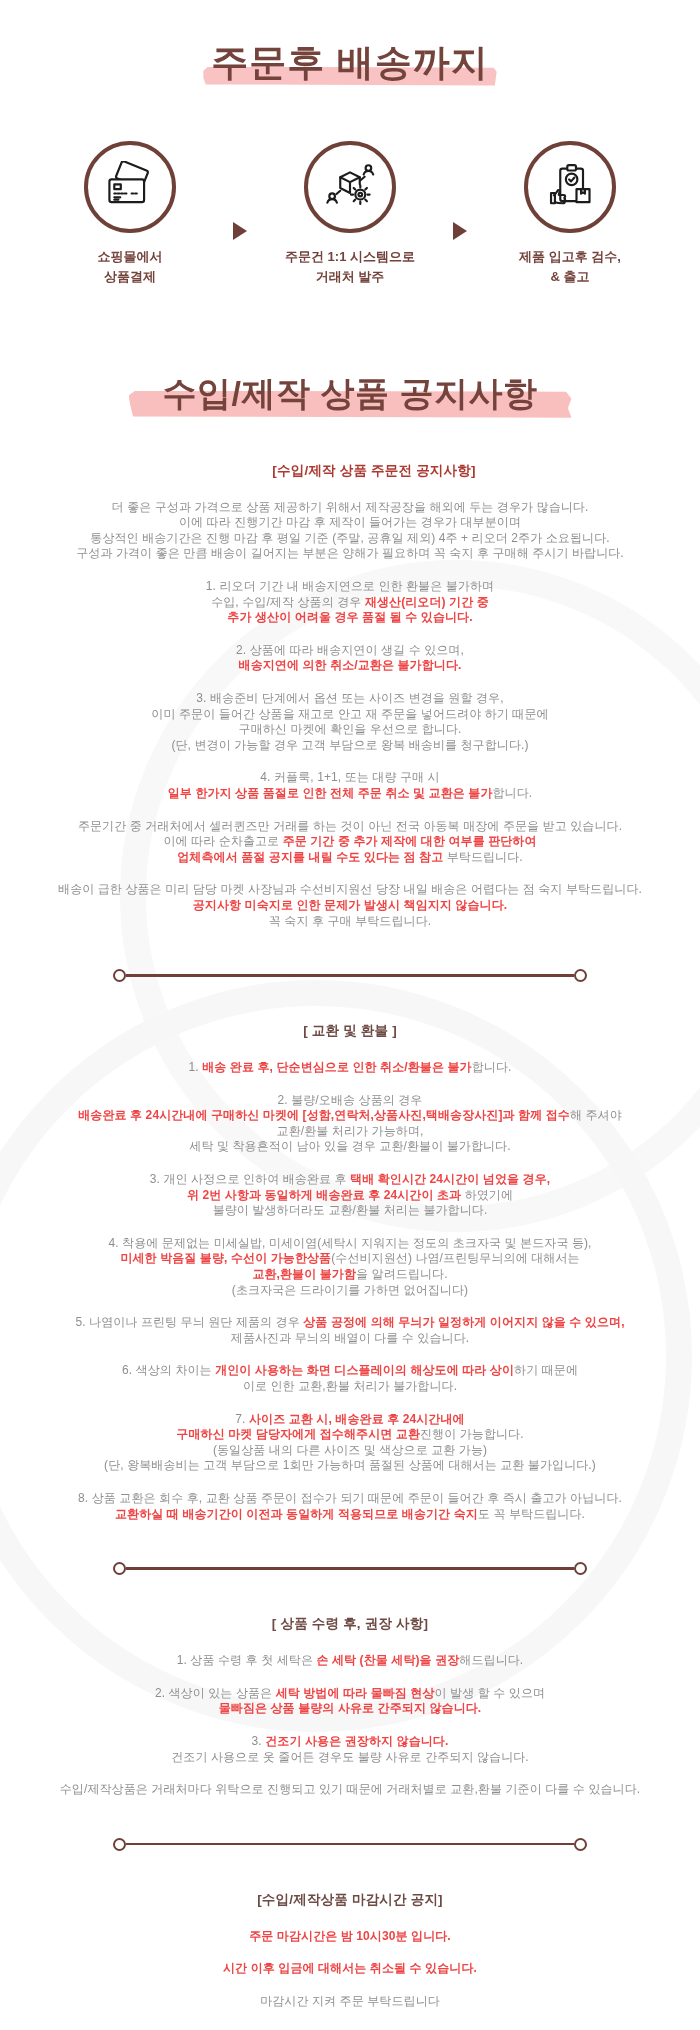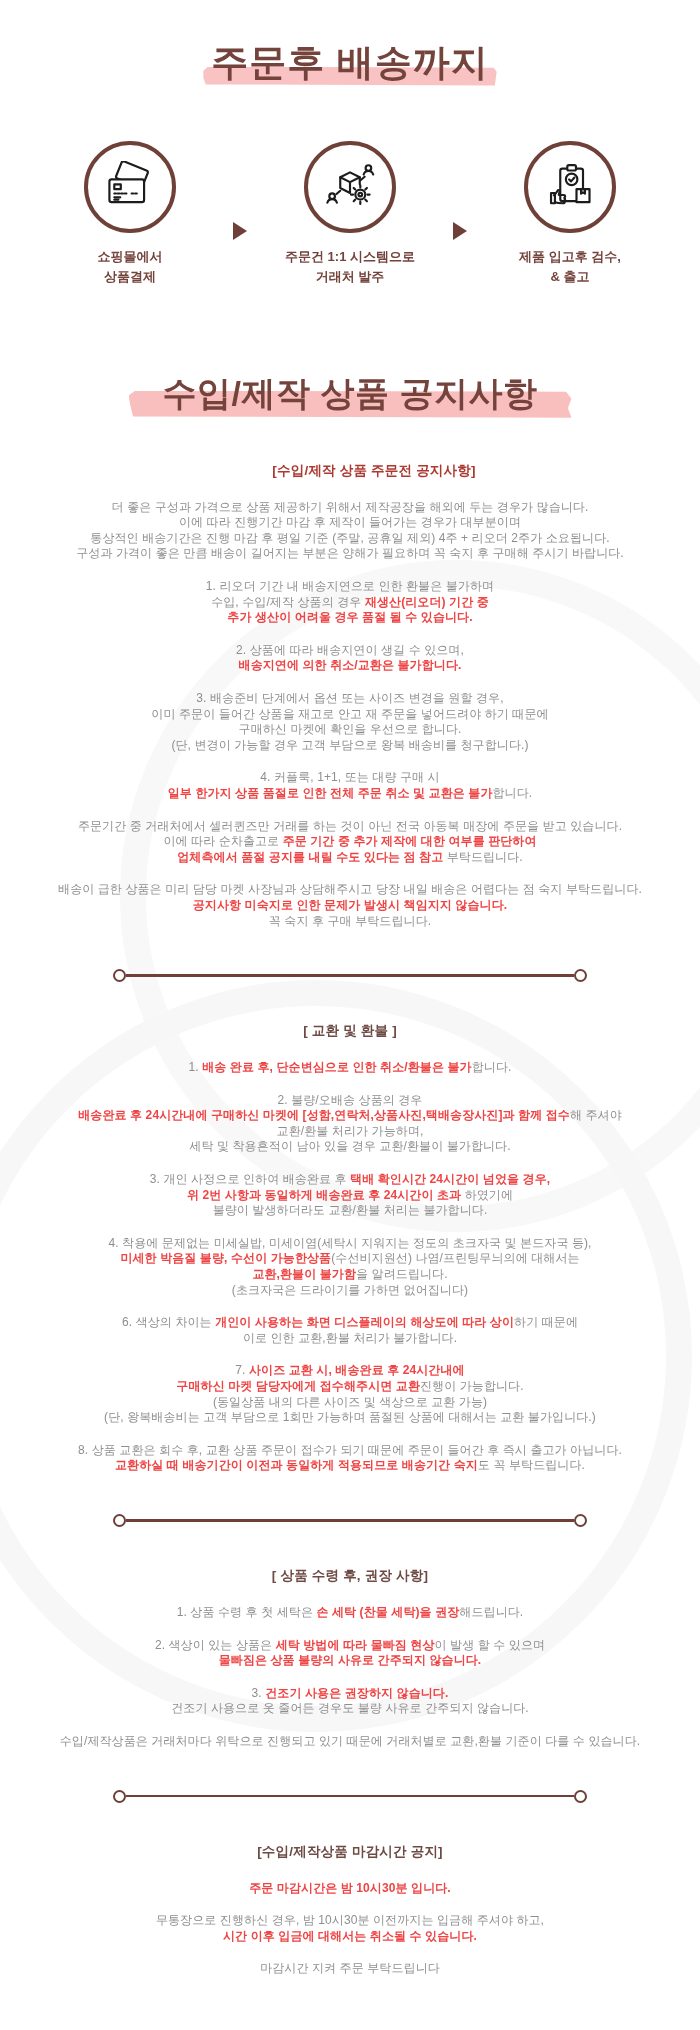--- a/index.html
+++ b/index.html
@@ -165,21 +165,21 @@
           <div class="para">
             <div class="line"><span class="seg-g">4. 커플룩, 1+1, 또는 대량 구매 시</span></div>
             <div class="line"><span class="seg-r">일부 한가지 상품 품절로 인한 전체 주문 취소 및 교환은 불가</span><span class="seg-g">합니다.</span></div>
           </div>
           <div class="para">
             <div class="line"><span class="seg-g">주문기간 중 거래처에서 셀러퀸즈만 거래를 하는 것이 아닌 전국 아동복 매장에 주문을 받고 있습니다.</span></div>
             <div class="line"><span class="seg-g">이에 따라 순차출고로 </span><span class="seg-r">주문 기간 중 추가 제작에 대한 여부를 판단하여</span></div>
             <div class="line"><span class="seg-r">업체측에서 품절 공지를 내릴 수도 있다는 점 참고 </span><span class="seg-g">부탁드립니다.</span></div>
           </div>
           <div class="para">
-            <div class="line"><span class="seg-g">배송이 급한 상품은 미리 담당 마켓 사장님과 상담해주시고 당장 내일 배송은 어렵다는 점 숙지 부탁드립니다.</span></div>
+            <div class="line"><span class="seg-g">배송이 급한 상품은 미리 담당 마켓 사장님과 수선비지원선 당장 내일 배송은 어렵다는 점 숙지 부탁드립니다.</span></div>
             <div class="line"><span class="seg-r">공지사항 미숙지로 인한 문제가 발생시 책임지지 않습니다.</span></div>
             <div class="line"><span class="seg-g">꼭 숙지 후 구매 부탁드립니다.</span></div>
           </div>
         </section>
         <div class="divider">
           <span class="dot"></span>
           <span class="dline"></span>
           <span class="dot"></span>
         </div>
         <section>
@@ -198,20 +198,24 @@
             <div class="line"><span class="seg-r">위 2번 사항과 동일하게 배송완료 후 24시간이 초과</span><span class="seg-g"> 하였기에</span></div>
             <div class="line"><span class="seg-g">불량이 발생하더라도 교환/환불 처리는 불가합니다.</span></div>
           </div>
           <div class="para">
             <div class="line"><span class="seg-g">4. 착용에 문제없는 미세실밥, 미세이염(세탁시 지워지는 정도의 초크자국 및 본드자국 등),</span></div>
             <div class="line"><span class="seg-r">미세한 박음질 불량, 수선이 가능한상품</span><span class="seg-g">(수선비지원선) 나염/프린팅무늬의에 대해서는</span></div>
             <div class="line"><span class="seg-r">교환,환불이 불가함</span><span class="seg-g">을 알려드립니다.</span></div>
             <div class="line"><span class="seg-g">(초크자국은 드라이기를 가하면 없어집니다)</span></div>
           </div>
           <div class="para">
+            <div class="line"><span class="seg-g">5. 나염이나 프린팅 무늬 원단 제품의 경우 </span><span class="seg-r">상품 공정에 의해 무늬가 일정하게 이어지지 않을 수 있으며,</span></div>
+            <div class="line"><span class="seg-g">제품사진과 무늬의 배열이 다를 수 있습니다.</span></div>
+          </div>
+          <div class="para">
             <div class="line"><span class="seg-g">6. 색상의 차이는 </span><span class="seg-r">개인이 사용하는 화면 디스플레이의 해상도에 따라 상이</span><span class="seg-g">하기 때문에</span></div>
             <div class="line"><span class="seg-g">이로 인한 교환,환불 처리가 불가합니다.</span></div>
           </div>
           <div class="para">
             <div class="line"><span class="seg-g">7. </span><span class="seg-r">사이즈 교환 시, 배송완료 후 24시간내에</span></div>
             <div class="line"><span class="seg-r">구매하신 마켓 담당자에게 접수해주시면 교환</span><span class="seg-g">진행이 가능합니다.</span></div>
             <div class="line"><span class="seg-g">(동일상품 내의 다른 사이즈 및 색상으로 교환 가능)</span></div>
             <div class="line"><span class="seg-g">(단, 왕복배송비는 고객 부담으로 1회만 가능하며 품절된 상품에 대해서는 교환 불가입니다.)</span></div>
           </div>
           <div class="para">
@@ -245,21 +249,20 @@
           <span class="dot"></span>
           <span class="dline"></span>
           <span class="dot"></span>
         </div>
         <section>
           <h3 class="sec-heading brown">[수입/제작상품 마감시간 공지]</h3>
           <div class="para">
             <div class="line"><span class="seg-r">주문 마감시간은 밤 10시30분 입니다.</span></div>
           </div>
           <div class="para">
-            <div class="line"><span class="seg-g">무통장으로 진행하신 경우, 밤 10시30분 이전까지는 입금해 주셔야 하고,</span></div>
             <div class="line"><span class="seg-r">시간 이후 입금에 대해서는 취소될 수 있습니다.</span></div>
           </div>
           <div class="para">
             <div class="line"><span class="seg-g">마감시간 지켜 주문 부탁드립니다</span></div>
           </div>
         </section>
       </main>
 
     
   </div>

